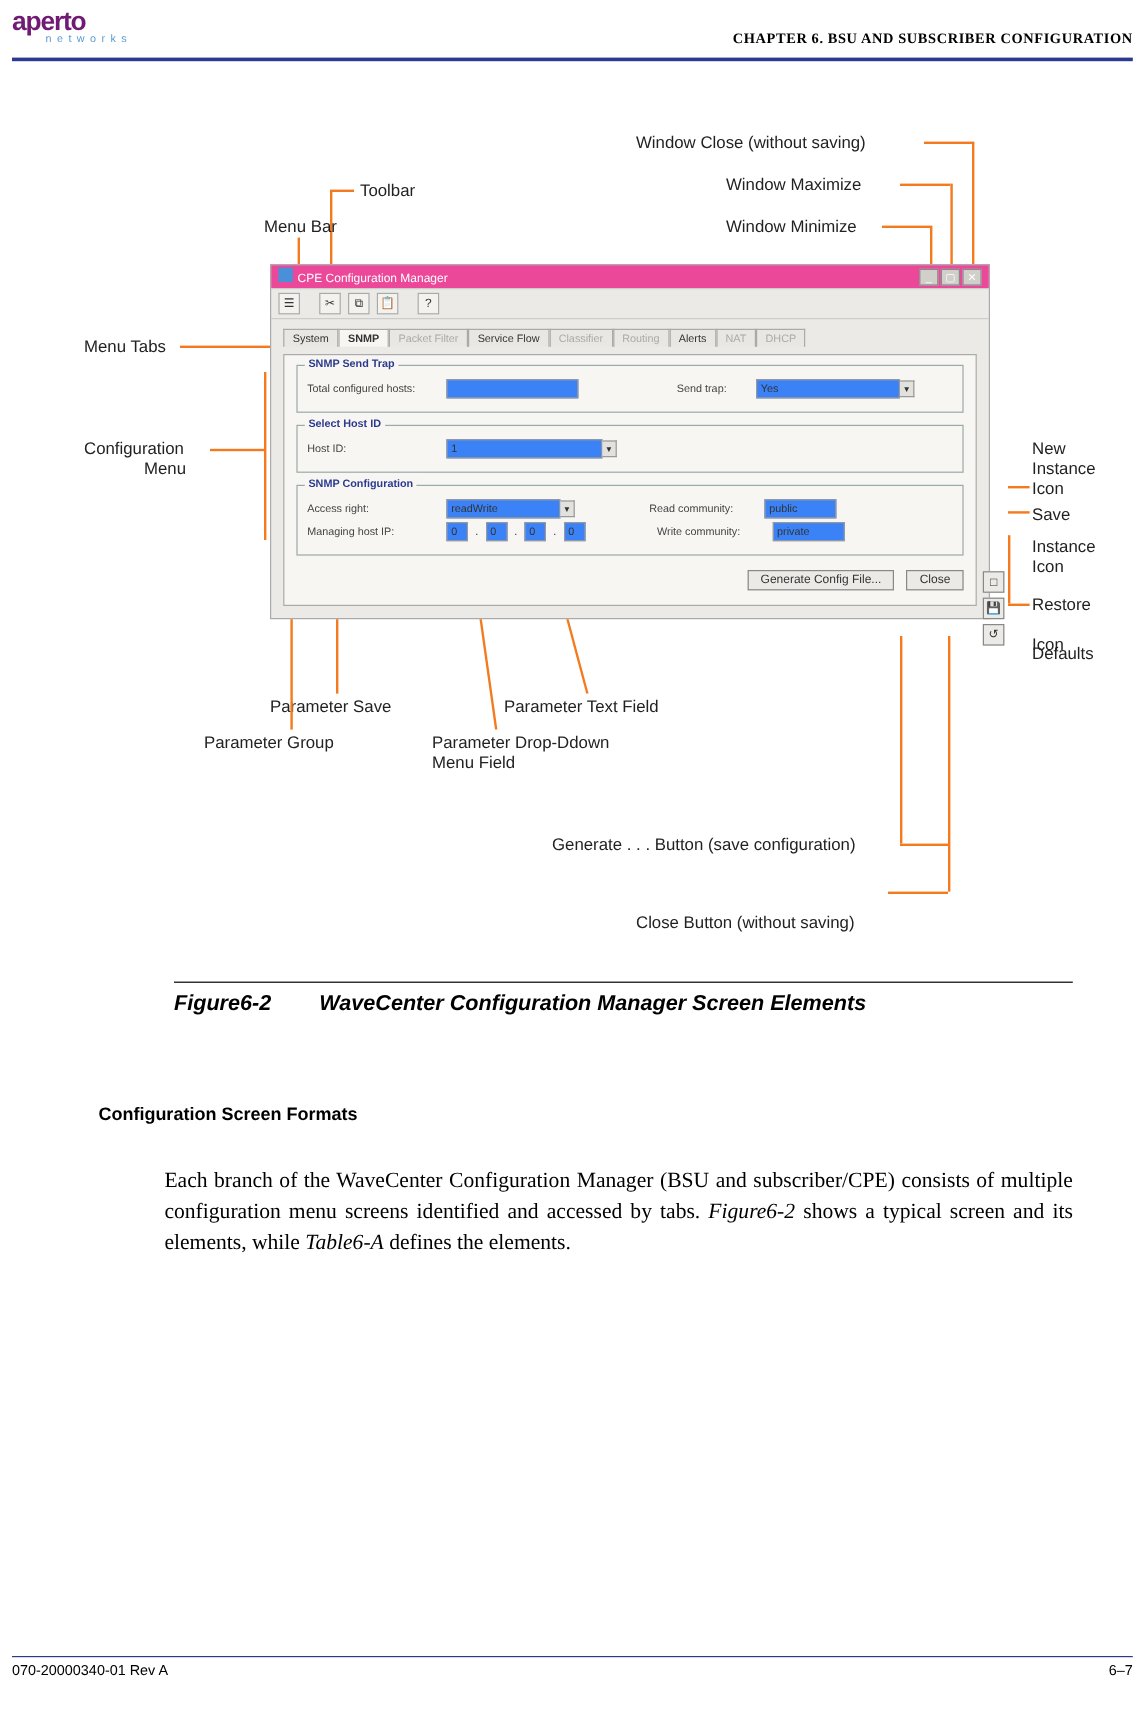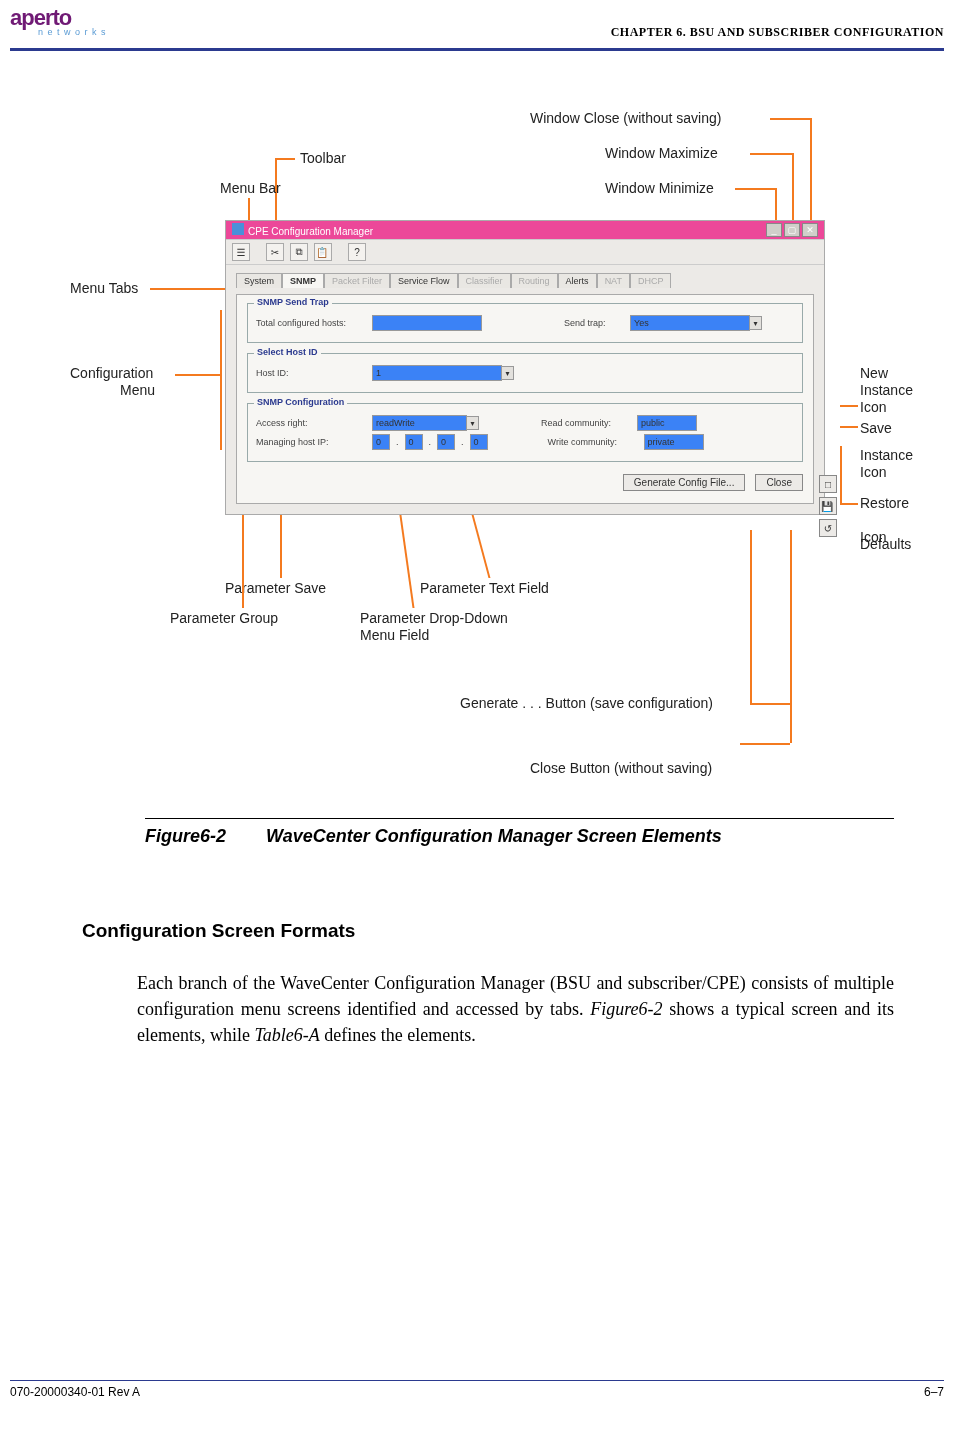--- a/index.html
+++ b/index.html
@@ -125,21 +125,21 @@
   .fig-caption {
     position:absolute; top: 826px; left:145px; right:60px;
     font-family: Helvetica, Arial, sans-serif;
     font-weight:bold; font-style:italic; font-size:18px;
     color:#000;
   }
 
   .section-heading {
     position:absolute; top: 920px; left:82px;
     font-family: Helvetica, Arial, sans-serif;
-    font-weight:bold; font-size:19px;
+    font-weight:bold; font-size:15px;
   }
   .body-text {
     position:absolute; top: 970px; left:137px; right:60px;
     font-size:18px; line-height:1.45;
     text-align:justify;
   }
   .body-text .ital { font-style:italic; }
 
   .page-footer {
     position:absolute; left:10px; right:10px; top:1380px;

